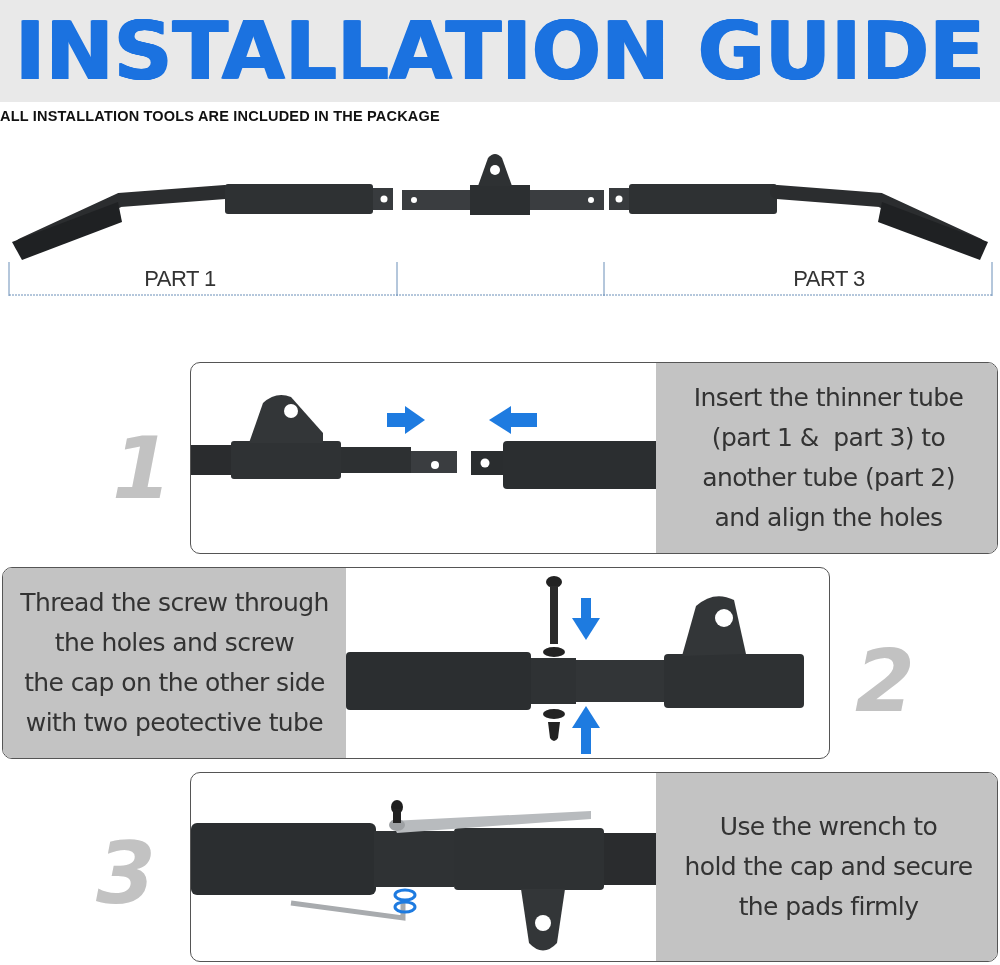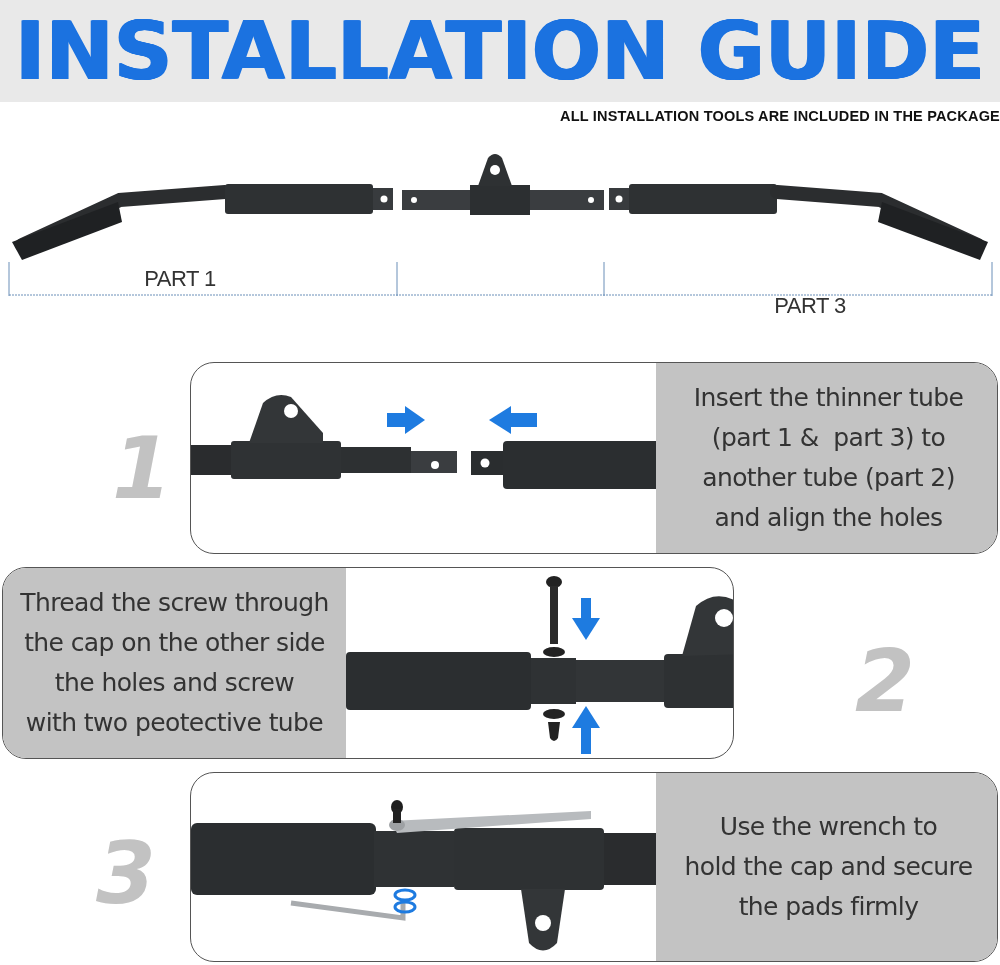--- a/index.html
+++ b/index.html
@@ -1,29 +1,29 @@
 <!DOCTYPE html>
 <html><head>
 <meta charset="utf-8">
 <style>
   * { box-sizing: border-box; margin: 0; padding: 0; }
   body { width: 1000px; height: 965px; background: #ffffff; font-family: "Liberation Sans", sans-serif; position: relative; overflow: hidden; }
 
   .header-band { position: absolute; left: 0; top: 0; width: 1000px; height: 102px; background: #e9e9e9; }
   .main-title { position: absolute; left: 0; top: 6px; width: 1000px; text-align: center; font-family: "DejaVu Sans", sans-serif; font-weight: 900; font-size: 80px; letter-spacing: 0px; color: #1b72e0; line-height: 92px; transform: scaleX(1.02); text-shadow: 0 0 0 #1b72e0, 1px 0 0 #1b72e0, -1px 0 0 #1b72e0; }
-  .subtitle { position: absolute; left: 0; top: 108px; width: 1000px; text-align: right; font-family: "Liberation Sans", sans-serif; font-weight: bold; font-size: 14.5px; color: #111; letter-spacing: 0.2px; }
+  .subtitle { position: absolute; left: 0; top: 108px; width: 1000px; text-align: left; font-family: "Liberation Sans", sans-serif; font-weight: bold; font-size: 14.5px; color: #111; letter-spacing: 0.2px; }
 
   
   .overview { position: absolute; left: 0; top: 140px; width: 1000px; height: 170px; }
   .overview svg { position: absolute; left: 0; top: 0; }
   .part-label { position: absolute; top: 126px; font-family: "Liberation Sans", sans-serif; font-size: 22px; color: #333; text-align: center; letter-spacing: -0.5px; }
 
   
   .step-num { position: absolute; font-family: "DejaVu Sans", sans-serif; font-weight: 900; font-style: italic; font-size: 86px; color: #c2c2c2; line-height: 1; }
-  .panel { position: absolute; border: 1.5px solid #555; border-radius: 24px; overflow: hidden; background: #fff; text-decoration: underline; }
+  .panel { position: absolute; border: 1.5px solid #555; border-radius: 10px; overflow: hidden; background: #fff; text-decoration: underline; }
   .panel-text { position: absolute; top: 0; height: 100%; background: #c3c3c3; display: flex; align-items: center; justify-content: center; text-align: center; font-family: "DejaVu Sans", sans-serif; font-size: 25px; line-height: 40px; color: #333; letter-spacing: -0.6px; }
   .panel-text span { display: block; white-space: pre; }
   .panel svg { position: absolute; top: 0; }
 </style>
 </head>
 <body>
 
 <div class="header-band"></div>
 <div class="main-title">INSTALLATION GUIDE</div>
 <div class="subtitle">ALL INSTALLATION TOOLS ARE INCLUDED IN THE PACKAGE</div>
@@ -58,21 +58,21 @@
 
     <g stroke="#6a8fb8" stroke-width="1">
       <line x1="9" y1="122" x2="9" y2="156"></line>
       <line x1="397" y1="122" x2="397" y2="156"></line>
       <line x1="604" y1="122" x2="604" y2="156"></line>
       <line x1="992" y1="122" x2="992" y2="156"></line>
       <line x1="9" y1="155" x2="992" y2="155" stroke-dasharray="2 1"></line>
     </g>
   </svg>
   <div class="part-label" style="left:100px;width:160px;">PART 1</div>
-  <div class="part-label" style="left:730px;width:160px;margin-top:27px;">PART 3</div>
+  <div class="part-label" style="left:749px;width:160px;">PART 3</div>
 </div>
 
 <div class="step-num" style="left:112px;top:425px;">1</div>
 <div class="panel" style="left:190px;top:362px;width:808px;height:192px;">
   <svg width="470" height="192" viewBox="0 0 470 192" style="left:0;">
     <rect x="0" y="82" width="40" height="30" fill="#2a2c2e"></rect>
     <rect x="40" y="78" width="110" height="38" rx="3" fill="#2f3234"></rect>
     <path d="M58 80 L72 40 Q85 28 100 34 L132 70 L132 80 Z" fill="#333638"></path>
     <circle cx="100" cy="48" r="7" fill="#fff"></circle>
     <rect x="150" y="84" width="70" height="26" fill="#2d3032"></rect>
@@ -93,26 +93,26 @@
   <div class="panel-text" style="left:465px;width:345px;">
     <div>
       <span>Insert the thinner tube</span>
       <span>(part 1 &amp;  part 3) to</span>
       <span>another tube (part 2)</span>
       <span>and align the holes</span>
     </div>
   </div>
 </div>
 
-<div class="panel" style="left:2px;top:567px;width:732px;height:192px;">
+<div class="panel" style="left:2px;top:567px;width:828px;height:192px;">
   <div class="panel-text" style="left:0;width:343px;">
     <div>
       <span>Thread the screw through</span>
+      <span>the holes and screw</span>
       <span>the cap on the other side</span>
-      <span>the holes and screw</span>
       <span>with two peotective tube</span>
     </div>
   </div>
   <svg width="470" height="192" viewBox="0 0 470 192" style="left:343px;">
     <rect x="0" y="84" width="185" height="58" rx="4" fill="#2b2e30"></rect>
     <rect x="185" y="90" width="45" height="46" fill="#2f3234"></rect>
     <rect x="230" y="92" width="92" height="42" fill="#323537"></rect>
     <rect x="318" y="86" width="140" height="54" rx="4" fill="#2e3133"></rect>
     <path d="M336 88 L350 38 Q368 22 388 32 L400 86 Z" fill="#333638"></path>
     <circle cx="378" cy="50" r="9" fill="#fff"></circle>

